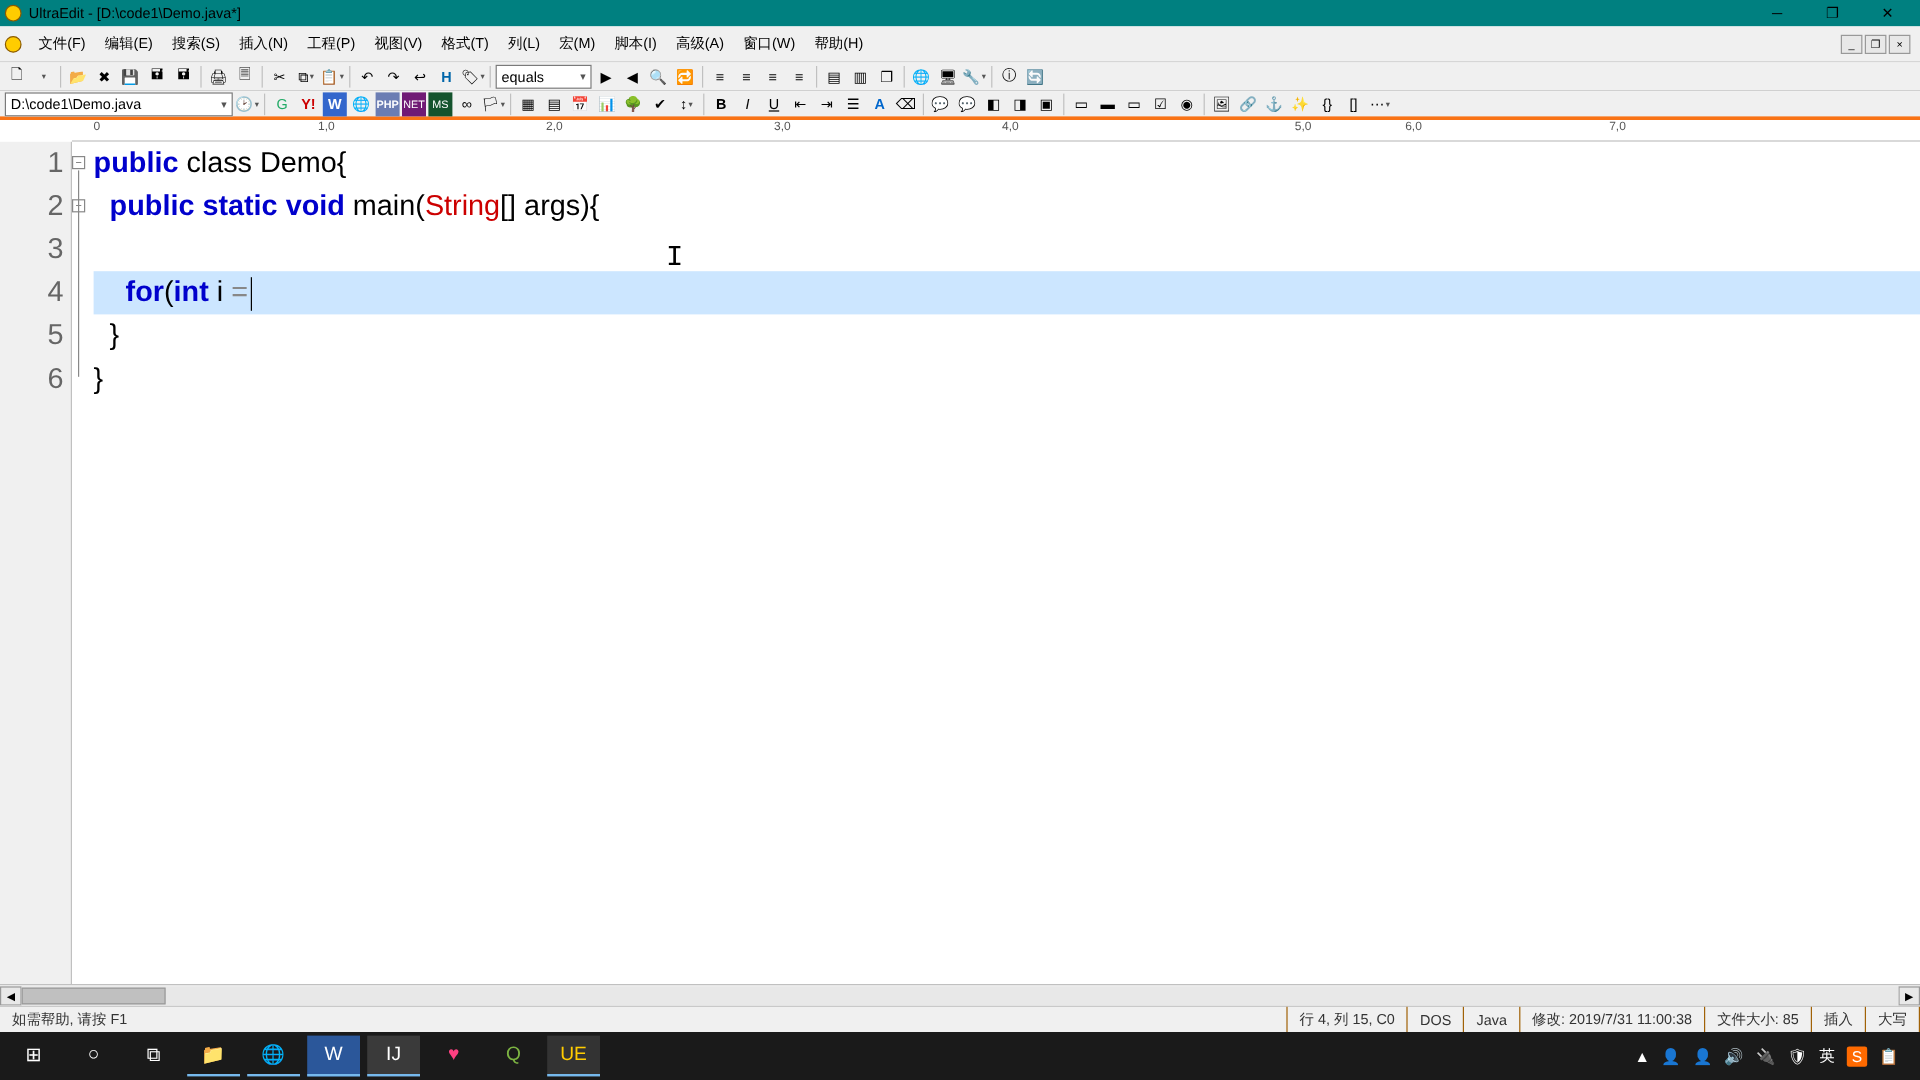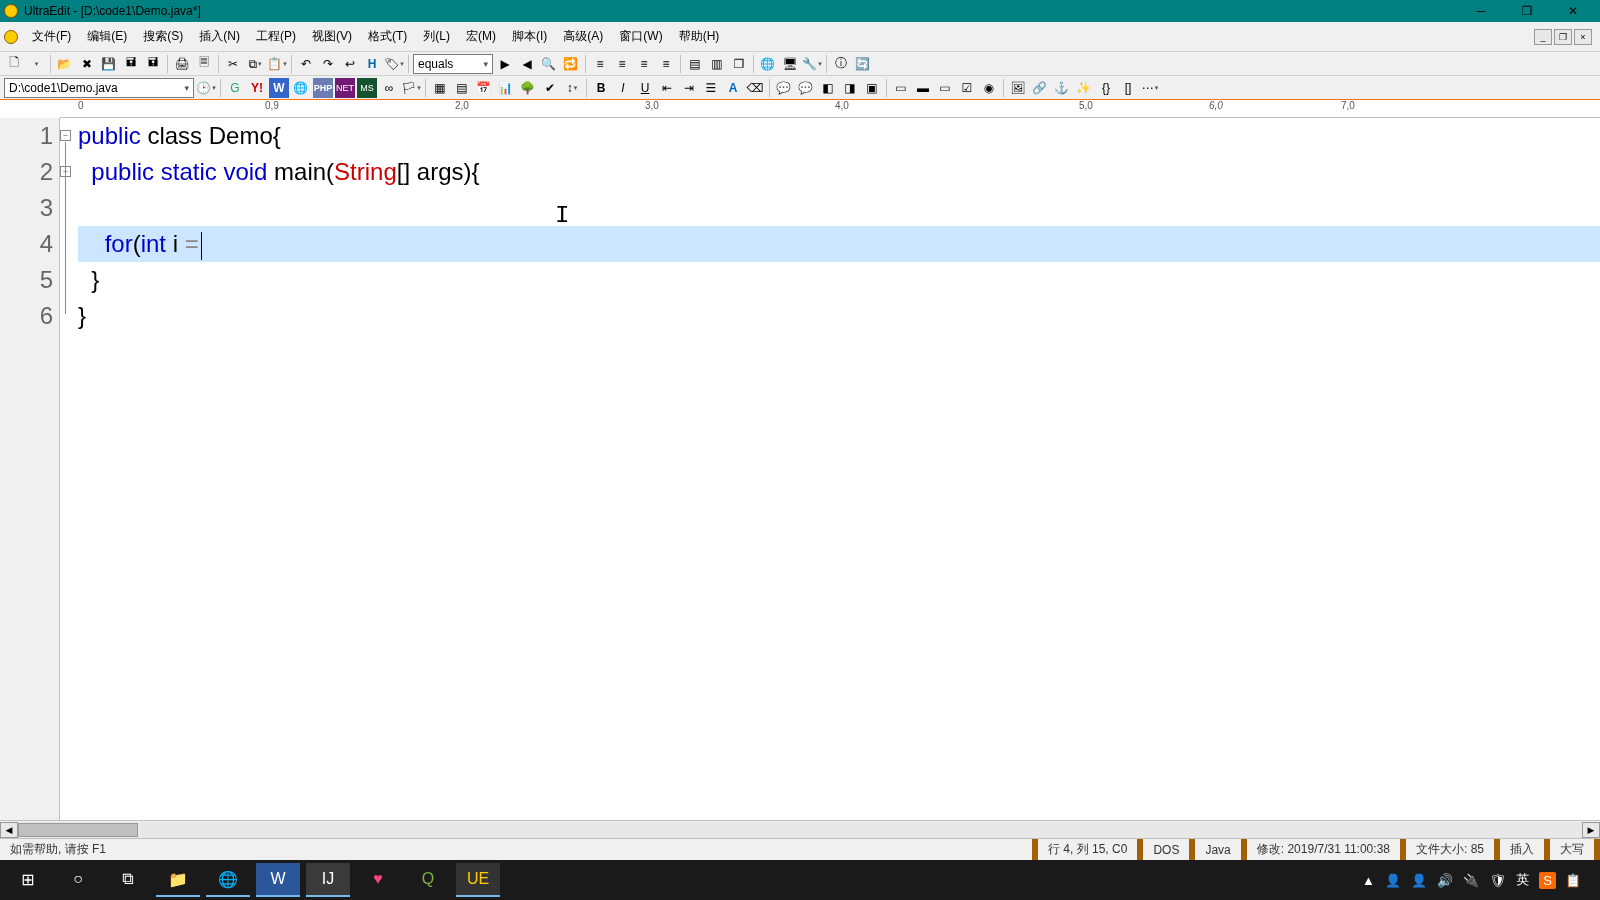--- a/index.html
+++ b/index.html
@@ -13,45 +13,45 @@
 .menubar .app-icon2 { width:14px; height:14px; background:#ffcc00; border-radius:50%; margin-right:6px; border:1px solid #8b5a00;}
 .menubar .mitem { padding:2px 8px; cursor:default;}
 .menubar .doc-controls { margin-left:auto; display:flex; gap:2px; margin-right:4px;}
 .menubar .doc-controls span{ width:18px; height:16px; border:1px solid #999; background:#e8e8e8; display:flex;align-items:center;justify-content:center;font-size:9px;}
 .toolbar { height:24px; background:#f0f0f0; border-bottom:1px solid #d0d0d0; display:flex; align-items:center; padding:2px 4px; gap:2px;}
 .tbtn { width:20px; height:20px; border:1px solid transparent; display:flex; align-items:center; justify-content:center; font-size:12px; cursor:default;}
 .tsep { width:1px; height:18px; background:#c0c0c0; margin:0 2px;}
 .tbtn.drop::after{content:"▾";font-size:7px;margin-left:1px;color:#555;}
 .combo { height:20px; border:1px solid #7a7a7a; background:#fff; padding:0 18px 0 4px; font-size:12px; display:flex; align-items:center; position:relative; min-width:80px;}
 .combo::after { content:"▾"; position:absolute; right:4px; font-size:9px; color:#555;}
-.pathbar { height:24px; background:#f0f0f0; border-bottom:1px solid #f97316; display:flex; align-items:center; padding:2px 4px; gap:2px;}
+.pathbar { height:24px; background:#f0f0f0; border-bottom:3px solid #f97316; display:flex; align-items:center; padding:2px 4px; gap:2px;}
 .pathbar .combo { min-width:190px;}
 .ruler { height:18px; background:#fff; border-bottom:1px solid #c0c0c0; position:relative; font-size:10px; color:#555; overflow:hidden; margin-left:60px;}
 .ruler .ticklabel{position:absolute;top:0;}
 .editor { flex:1; display:flex; background:#fff; overflow:hidden;}
 .gutter { width:60px; background:#f0f0f0; border-right:1px solid #c0c0c0; text-align:right; padding-right:6px; font-family:"Courier New",monospace; font-size:24px; color:#666; position:relative;}
 .gutter .ln{height:36px;line-height:36px;}
 .fold-col{position:absolute;top:0;right:-14px;width:14px;height:100%;}
 .fold-col .box{width:11px;height:11px;border:1px solid #888;background:#fff;font-size:9px;line-height:9px;text-align:center;position:absolute;left:1px;}
 .fold-col .vline{position:absolute;left:6px;width:1px;background:#888;}
 .code { flex:1; font-family:"Courier New",monospace; font-size:24px; line-height:36px; padding-left:18px; position:relative;}
 .code .line{white-space:pre;height:36px;}
 .code .hl{background:#cce6ff;}
-.kw-blue{color:#0000cc;}
+.kw-blue{color:#0000cc;font-weight:bold;}
 .kw-red{color:#cc0000;}
 .kw-gray{color:#888;}
 .cursor-caret{display:inline-block;width:1px;height:28px;background:#000;vertical-align:middle;margin-left:2px;animation:bl 1s steps(1) infinite;}
 .text-cursor{position:absolute;font-family:"Courier New",monospace;font-size:24px;color:#000;}
 @keyframes bl{50%{opacity:0}}
 .hscroll{height:18px;background:#f0f0f0;border-top:1px solid #c0c0c0;display:flex;align-items:center;}
 .hscroll .arrow{width:18px;height:16px;border:1px solid #999;background:#e8e8e8;display:flex;align-items:center;justify-content:center;font-size:9px;}
 .hscroll .track{flex:1;height:16px;background:#e8e8e8;position:relative;}
 .hscroll .thumb{position:absolute;left:0;width:120px;height:14px;top:1px;background:#c0c0c0;border:1px solid #999;}
 .status{height:22px;background:#f0f0f0;border-top:1px solid #c0c0c0;display:flex;align-items:center;font-size:12px;color:#333;}
-.status .cell{padding:0 10px;border-right:6px solid #a16207;height:100%;display:flex;align-items:center;}
+.status .cell{padding:0 10px;border-right:1px solid #a16207;height:100%;display:flex;align-items:center;}
 .status .stretch{flex:1;}
 .taskbar{height:40px;background:#1a1a1a;display:flex;align-items:center;padding:0 6px;gap:6px;}
 .taskbar .tbitem{width:44px;height:34px;display:flex;align-items:center;justify-content:center;color:#fff;font-size:16px;border-bottom:2px solid transparent;}
 .taskbar .tbitem.active{background:#333;border-bottom-color:#76b9ed;}
 .taskbar .tbitem.running{border-bottom-color:#76b9ed;}
 .taskbar .tray{margin-left:auto;display:flex;align-items:center;gap:10px;color:#fff;font-size:12px;padding-right:12px;}
 .taskbar .tray .ic{font-size:13px;}
 </style>
 </head>
 <body>
@@ -185,26 +185,26 @@
   <div class="tbtn">🔗</div>
   <div class="tbtn">⚓</div>
   <div class="tbtn">✨</div>
   <div class="tbtn">{}</div>
   <div class="tbtn">[]</div>
   <div class="tbtn drop">⋯</div>
 </div>
 
 <div class="ruler">
   <span class="ticklabel" style="left:18px;">0</span>
-  <span class="ticklabel" style="left:205px;">0,9</span>
+  <span class="ticklabel" style="left:205px;">1,0</span>
   <span class="ticklabel" style="left:395px;">2,0</span>
   <span class="ticklabel" style="left:585px;">3,0</span>
   <span class="ticklabel" style="left:775px;">4,0</span>
   <span class="ticklabel" style="left:1019px;">5,0</span>
-  <span class="ticklabel" style="left:1149px;font-style:italic;">6,0</span>
+  <span class="ticklabel" style="left:1111px;">6,0</span>
   <span class="ticklabel" style="left:1281px;">7,0</span>
 </div>
 
 <div class="editor">
   <div class="gutter">
     <div class="ln">1</div>
     <div class="ln">2</div>
     <div class="ln">3</div>
     <div class="ln">4</div>
     <div class="ln">5</div>

